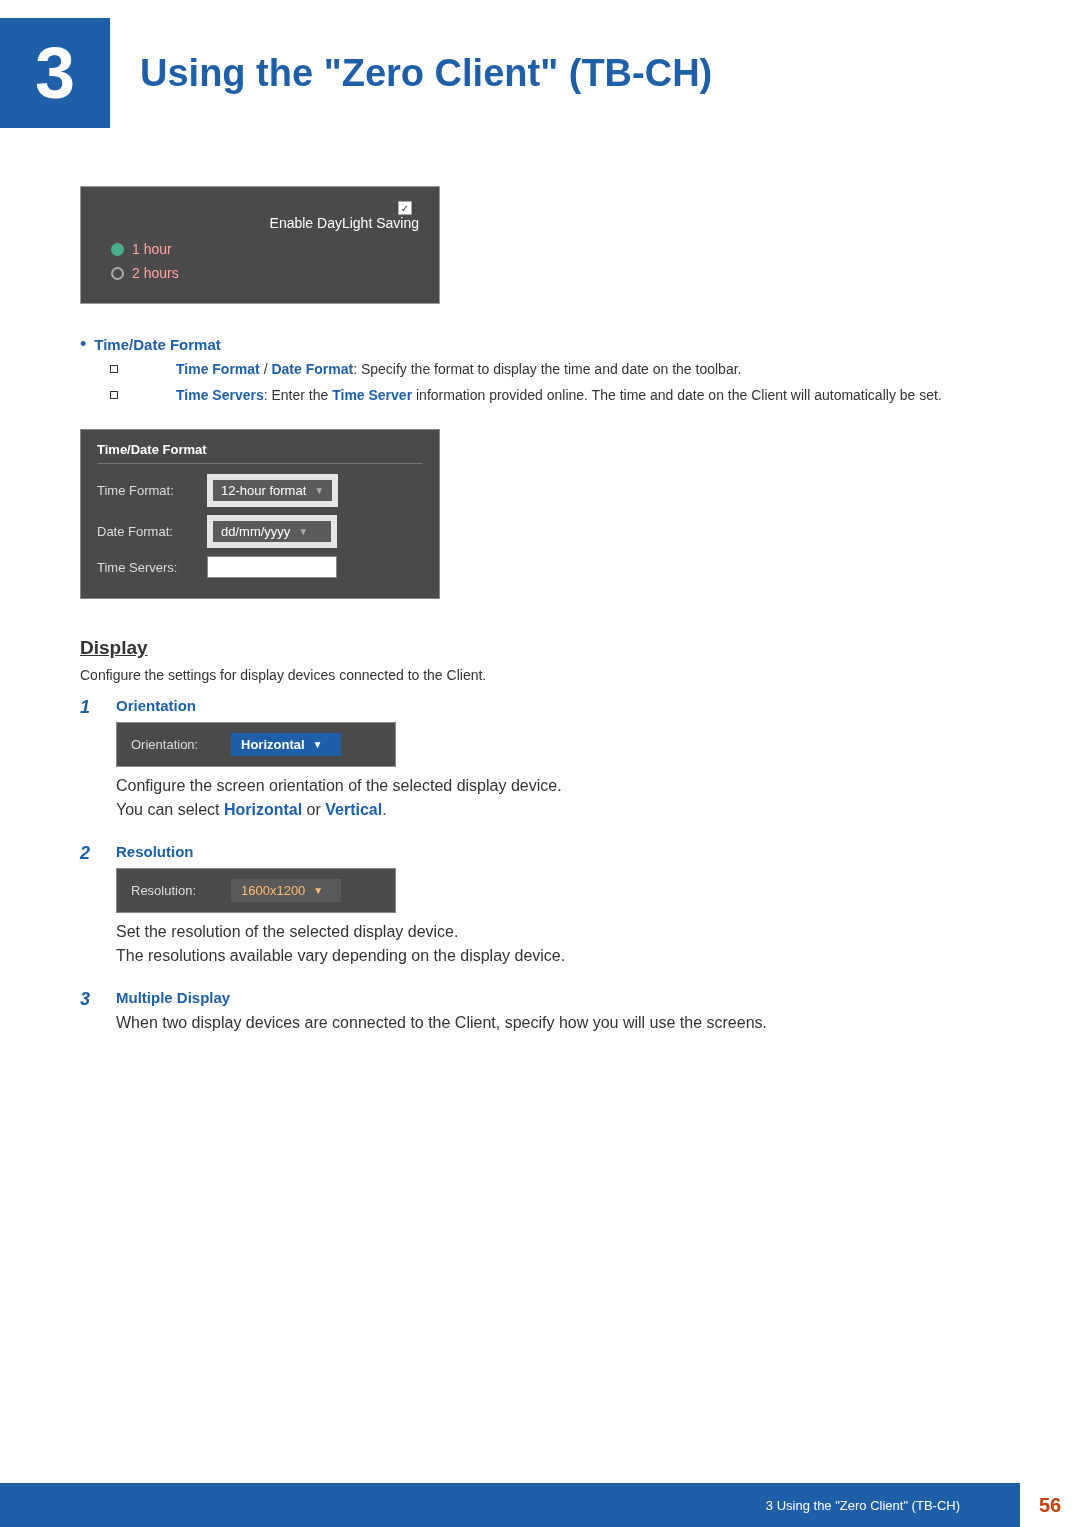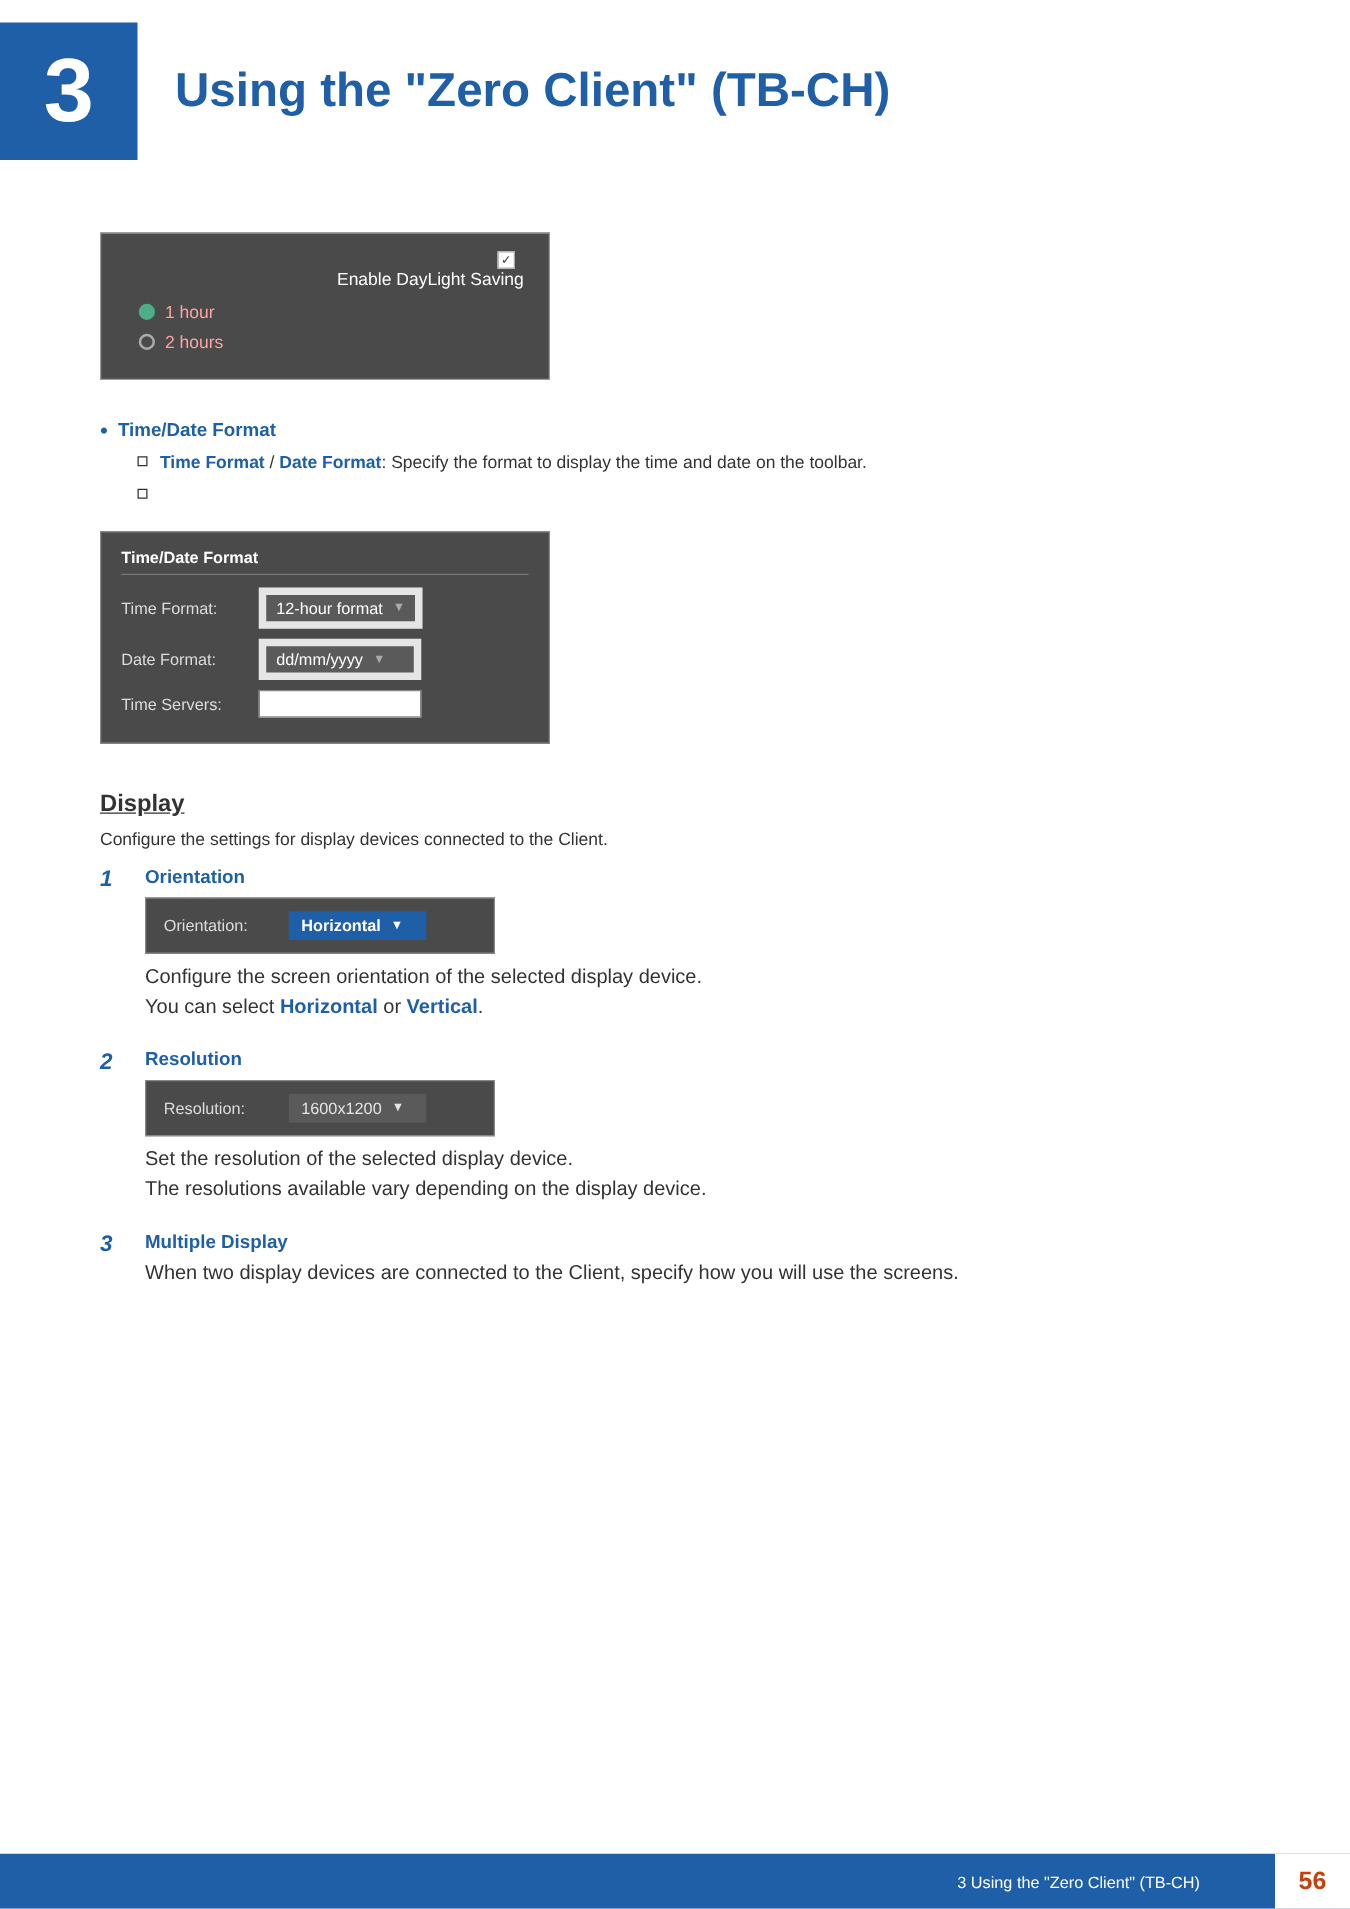--- a/index.html
+++ b/index.html
@@ -146,20 +146,21 @@
     .sub-bullets {
       margin-left: 30px;
       margin-top: 6px;
     }
     .sub-item {
       display: flex;
       align-items: flex-start;
       margin-bottom: 10px;
       font-size: 14px;
       color: #333;
+      gap: 48px;
     }
     .sub-square {
       width: 8px;
       height: 8px;
       border: 1px solid #333;
       margin-right: 10px;
       margin-top: 4px;
       flex-shrink: 0;
     }
     .highlight-blue {
@@ -280,21 +281,21 @@
       color: #fff;
       padding: 4px 10px;
       font-size: 13px;
       display: flex;
       align-items: center;
       font-weight: bold;
       min-width: 110px;
     }
     .control-dropdown-dark {
       background: #5a5a5a;
-      color: #e5e5e5;
+      color: #fdba74;
       padding: 4px 10px;
       font-size: 13px;
       display: flex;
       align-items: center;
       min-width: 110px;
     }
     .dropdown-arrow {
       margin-left: 8px;
       font-size: 10px;
     }
@@ -374,20 +375,23 @@
 
       <div class="sub-item">
         <div class="sub-square"></div>
         <div>
           <span class="highlight-blue">Time Format</span><span> / </span><span class="highlight-blue">Date Format</span><span>: Specify the format to display the time and date on the toolbar.</span>
         </div>
       </div>
 
       <div class="sub-item">
         <div class="sub-square"></div>
+        <div>
+          <span class="highlight-blue">Time Servers</span><span>: Enter the </span><span class="highlight-blue">Time Server</span><span> information provided online. The time and date on the Client will automatically be set.</span>
+        </div>
       </div>
     </div>
   </div>
 
   
   <div class="format-table">
     <div class="format-table-title">Time/Date Format</div>
     <div class="format-row">
       <span class="format-label">Time Format:</span>
       <div class="format-dropdown">

